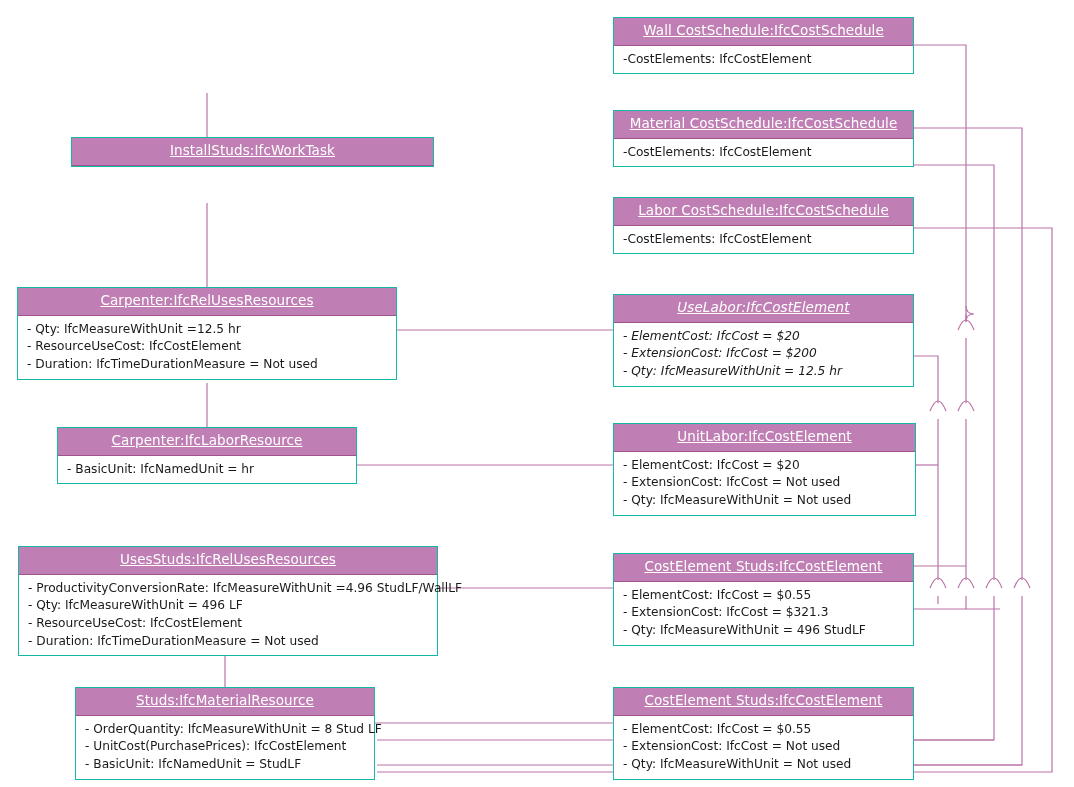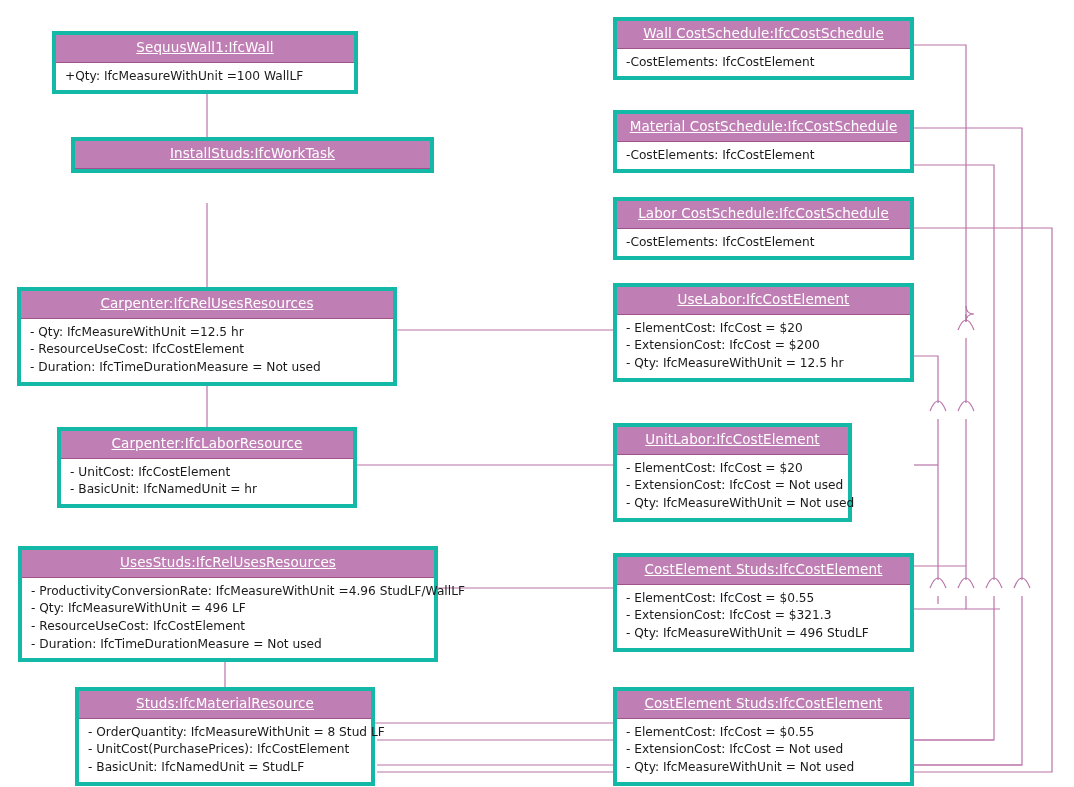--- a/index.html
+++ b/index.html
@@ -23,21 +23,21 @@
     position: absolute;
     left: 0; top: 0;
     width: 1074px;
     height: 787px;
     pointer-events: none;
   }
   
   .uml-box {
     position: absolute;
     box-sizing: border-box;
-    border: 4px solid #14b8a6;
+    border: 1px solid #14b8a6;
     background: #b91c1c;
     z-index: 5;
   }
   .uml-header {
     box-sizing: border-box;
     background: #c07fb4;
     border-bottom: 1px solid #a0528a;
     color: #ffffff;
     text-align: center;
     font-size: 13.5px;
@@ -110,44 +110,37 @@
 
       <path d="M914,566 L966,566"></path>
       <path d="M914,609 L966,609"></path>
 
       <path d="M914,740 L994,740"></path>
       <path d="M914,765 L1022,765"></path>
 
     </g>
   </svg>
 
-  <div class="uml-box" style="left:52px; top:31px; width:306px;">
-    <div class="uml-header">SequusWall1:IfcWall</div>
-    <div class="uml-body">
-      <div class="attr">+Qty: IfcMeasureWithUnit =100 WallLF</div>
-    </div>
-  </div>
 
   <div class="uml-box" style="left:27px; top:137px; width:363px;margin-left:44px;">
     <div class="uml-header">InstallStuds:IfcWorkTask</div>
   </div>
 
   <div class="uml-box" style="left:17px; top:287px; width:380px;">
     <div class="uml-header">Carpenter:IfcRelUsesResources</div>
     <div class="uml-body">
       <div class="attr">- Qty: IfcMeasureWithUnit =12.5 hr</div>
       <div class="attr">- ResourceUseCost: IfcCostElement</div>
       <div class="attr">- Duration: IfcTimeDurationMeasure = Not used</div>
     </div>
   </div>
 
   <div class="uml-box" style="left:57px; top:427px; width:300px;">
     <div class="uml-header">Carpenter:IfcLaborResource</div>
     <div class="uml-body">
-      <div class="attr">- UnitCost: IfcCostElement</div>
       <div class="attr">- BasicUnit: IfcNamedUnit = hr</div>
     </div>
   </div>
 
   <div class="uml-box" style="left:18px; top:546px; width:420px;">
     <div class="uml-header">UsesStuds:IfcRelUsesResources</div>
     <div class="uml-body">
       <div class="attr">- ProductivityConversionRate: IfcMeasureWithUnit =4.96 StudLF/WallLF</div>
       <div class="attr">- Qty: IfcMeasureWithUnit = 496 LF</div>
       <div class="attr">- ResourceUseCost: IfcCostElement</div>
@@ -178,30 +171,30 @@
     </div>
   </div>
 
   <div class="uml-box" style="left:613px; top:197px; width:301px;">
     <div class="uml-header">Labor CostSchedule:IfcCostSchedule</div>
     <div class="uml-body">
       <div class="attr">-CostElements: IfcCostElement</div>
     </div>
   </div>
 
-  <div class="uml-box" style="left:613px; top:283px; width:301px;">
+  <div class="uml-box" style="left:613px; top:294px; width:301px;font-style:italic;">
     <div class="uml-header">UseLabor:IfcCostElement</div>
     <div class="uml-body">
       <div class="attr">- ElementCost: IfcCost = $20</div>
       <div class="attr">- ExtensionCost: IfcCost = $200</div>
       <div class="attr">- Qty: IfcMeasureWithUnit = 12.5 hr</div>
     </div>
   </div>
 
-  <div class="uml-box" style="left:613px; top:423px; width:239px;">
+  <div class="uml-box" style="left:613px; top:423px; width:303px;">
     <div class="uml-header">UnitLabor:IfcCostElement</div>
     <div class="uml-body">
       <div class="attr">- ElementCost: IfcCost = $20</div>
       <div class="attr">- ExtensionCost: IfcCost = Not used</div>
       <div class="attr">- Qty: IfcMeasureWithUnit = Not used</div>
     </div>
   </div>
 
   <div class="uml-box" style="left:613px; top:553px; width:301px;">
     <div class="uml-header">CostElement Studs:IfcCostElement</div>

